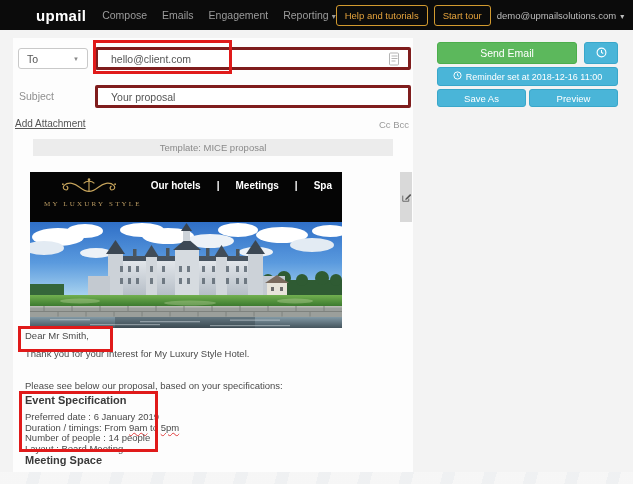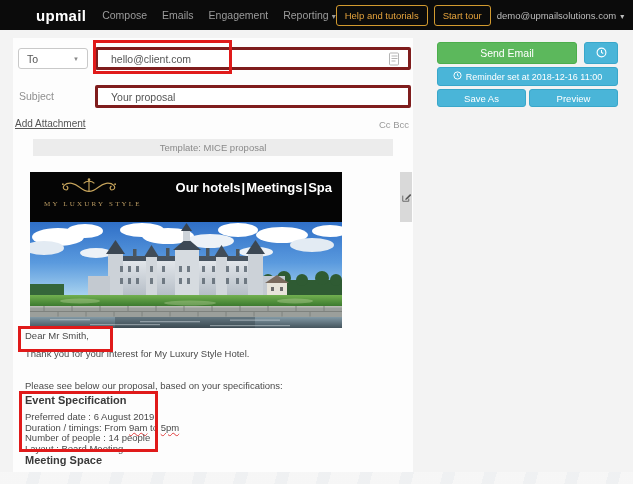--- a/index.html
+++ b/index.html
@@ -37,22 +37,22 @@
   .ccbcc { position:absolute; right:4px; top:81px; font-size:9.5px; color:#999; cursor:pointer; }
 
   .template-bar { position:absolute; left:20px; top:101px; width:360px; height:17px; background:#ececec;
                   display:flex; align-items:center; justify-content:center; font-size:9.5px; color:#8a8a8a; }
 
   
   .email-header { position:absolute; left:17px; top:134px; width:312px; height:50px; background:#050505; }
   .brand { position:absolute; left:14px; top:5px; width:90px; text-align:center; }
   .brand-text { font-family:"Liberation Serif", serif; color:#b99a62; font-size:7px; letter-spacing:2.2px;
                 margin-top:1px; white-space:nowrap; }
-  .email-nav { position:absolute; right:10px; top:8px; color:#fff; font-size:13px; font-weight:bold;
-               display:flex; gap:1px; }
+  .email-nav { position:absolute; right:10px; top:8px; color:#fff; font-size:10px; font-weight:bold;
+               display:flex; gap:16px; }
   .email-nav span { cursor:pointer; }
   .email-nav .sep { cursor:default; }
   .hero { position:absolute; left:17px; top:184px; width:312px; height:106px; overflow:hidden; }
   .edit-strip { position:absolute; left:387px; top:134px; width:12px; height:50px; background:#d9d9d9;
                 display:flex; align-items:center; justify-content:center; cursor:pointer; }
 
   .body-text { position:absolute; left:12px; font-size:9.5px; color:#4a4a4a; white-space:nowrap; }
   .spec-head { position:absolute; left:12px; font-size:11px; font-weight:bold; color:#3a3a3a; }
   .spec-lines { position:absolute; left:12px; top:374px; font-size:9.5px; color:#4a4a4a; line-height:10.5px; }
   .wavy { text-decoration:underline; text-decoration-style:wavy; text-decoration-color:#e03c3c;
@@ -288,21 +288,21 @@
           </svg>
       </span>
     </div>
 
     <div class="body-text" style="top:292px;">Dear Mr Smith,</div>
     <div class="body-text" style="top:310px;">Thank you for your interest for My Luxury Style Hotel.</div>
     <div class="body-text" style="top:342px;">Please see below our proposal, based on your specifications:</div>
 
     <div class="spec-head" style="top:356px;">Event Specification</div>
     <div class="spec-lines">
-      <div>Preferred date : 6 August 2019</div>
+      <div>Preferred date : 6 January 2019</div>
       <div><span class="pre">Duration / timings: From </span><span class="wavy">9am</span><span class="pre"> to </span><span class="wavy">5pm</span></div>
       <div>Number of people : 14 people</div>
       <div>Layout : Board Meeting</div>
     </div>
     <div class="spec-head" style="top:416px;">Meeting Space</div>
   </section>
 
   <button class="btn btn-green send-btn">Send Email</button>
   <button class="btn btn-blue clock-btn">
       <span><svg width="11" height="11" viewBox="0 0 12 12">

